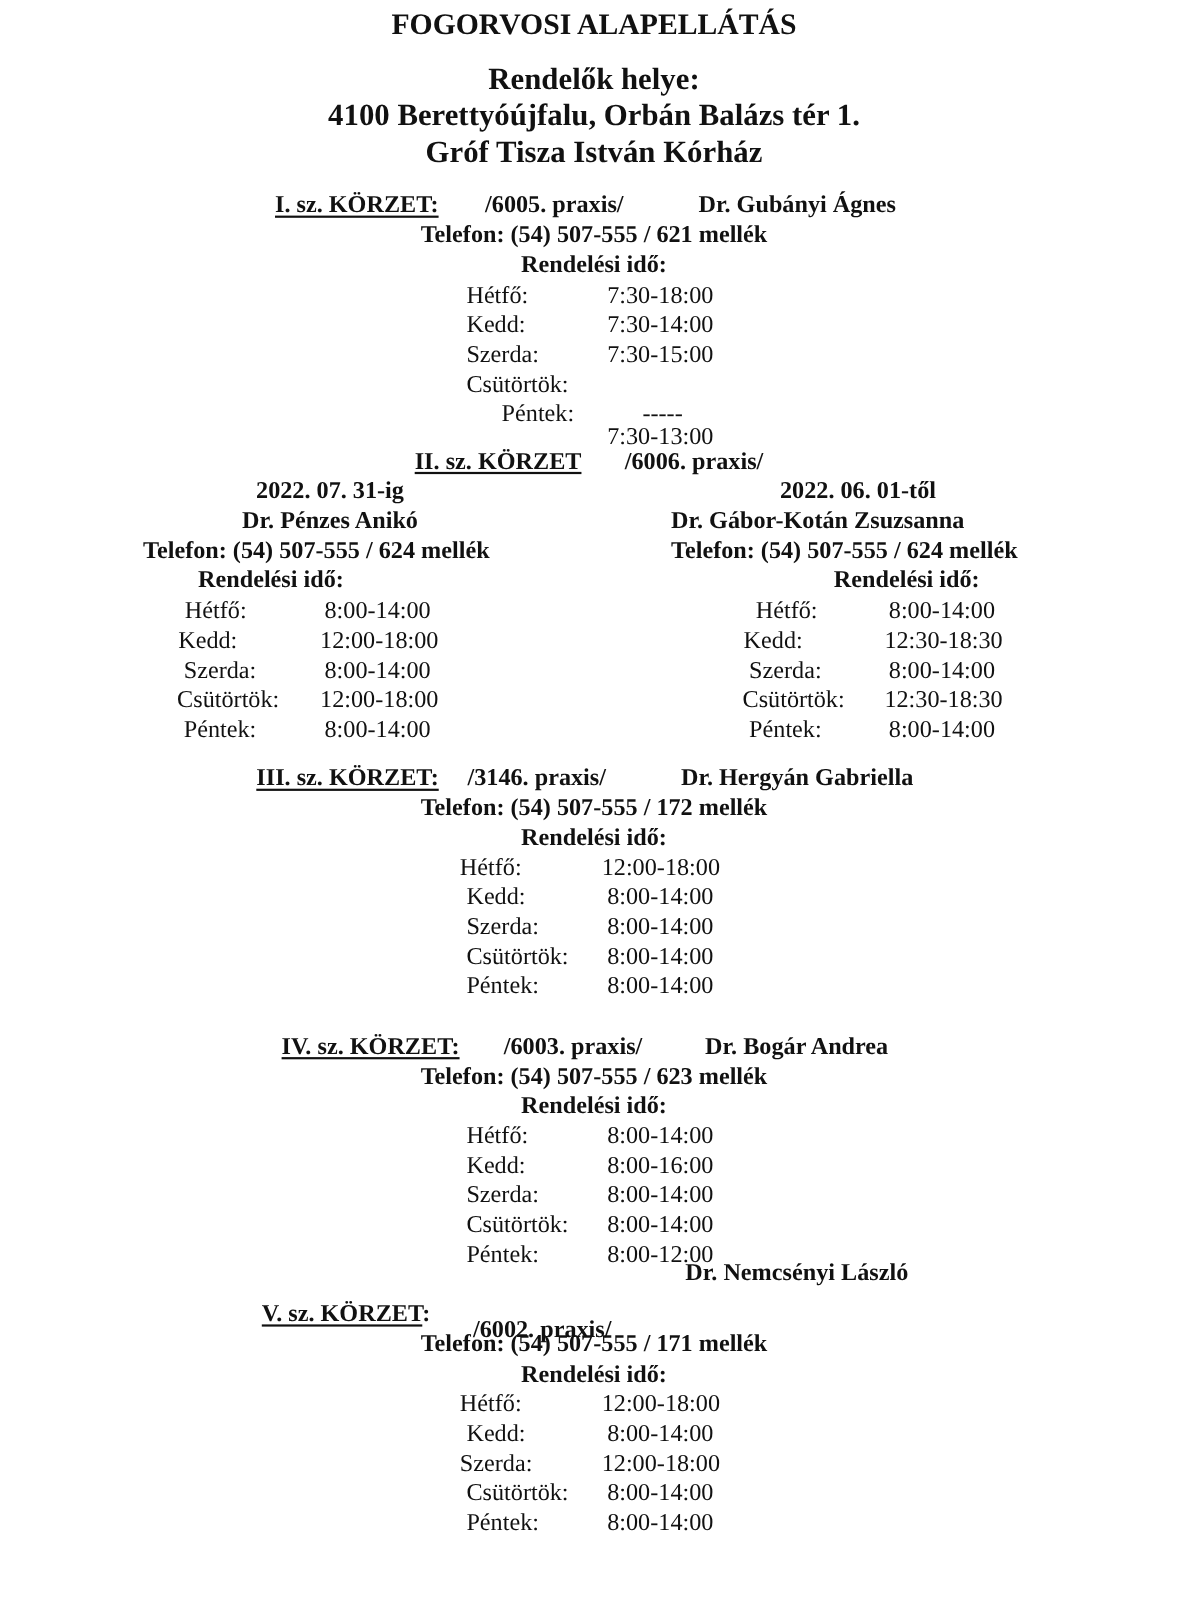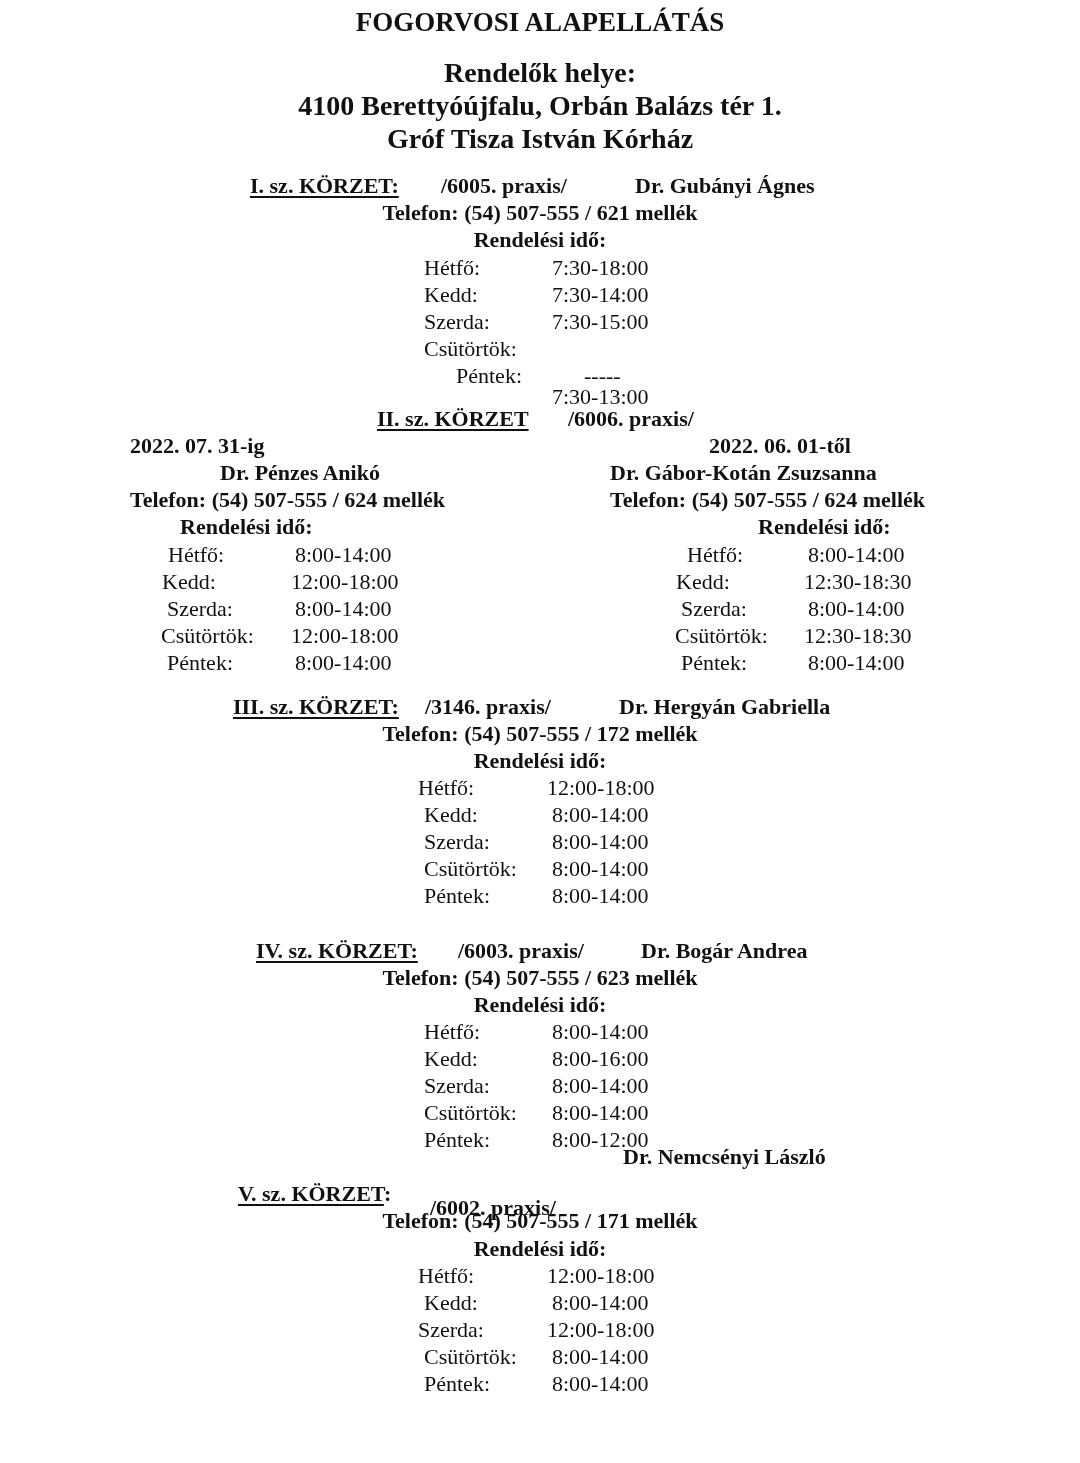--- a/index.html
+++ b/index.html
@@ -40,21 +40,21 @@
     <div class="abs sched-day" style="top:365px; left:456px;">Péntek:</div>
     <div class="abs sched-time" style="top:365px; left:584px;">-----</div>
   </div>
 </div>
 
 <div>
   <div class="abs b t u" style="top:408px; left:377px;">II. sz. KÖRZET</div>
   <div class="abs b t" style="top:408px; left:568px;">/6006. praxis/</div>
 
   <div>
-    <div class="abs b t" style="top:435px; left:130px; width:340px; text-align:left;">2022. 07. 31-ig</div>
+    <div class="abs b t" style="top:435px; left:130px; width:340px; text-align:center;">2022. 07. 31-ig</div>
     <div class="abs b t" style="top:462px; left:130px; width:340px; text-align:center;">Dr. Pénzes Anikó</div>
     <div class="abs b t" style="top:489px; left:130px;">Telefon: (54) 507-555 / 624 mellék</div>
     <div class="abs b t" style="top:516px; left:180px;">Rendelési idő:</div>
     <div class="abs sched-day" style="top:544px; left:168px;">Hétfő:</div>
     <div class="abs sched-time" style="top:544px; left:295px;">8:00-14:00</div>
     <div class="abs sched-day" style="top:571px; left:162px;">Kedd:</div>
     <div class="abs sched-time" style="top:571px; left:291px;">12:00-18:00</div>
     <div class="abs sched-day" style="top:598px; left:167px;">Szerda:</div>
     <div class="abs sched-time" style="top:598px; left:295px;">8:00-14:00</div>
     <div class="abs sched-day" style="top:625px; left:161px;">Csütörtök:</div>

